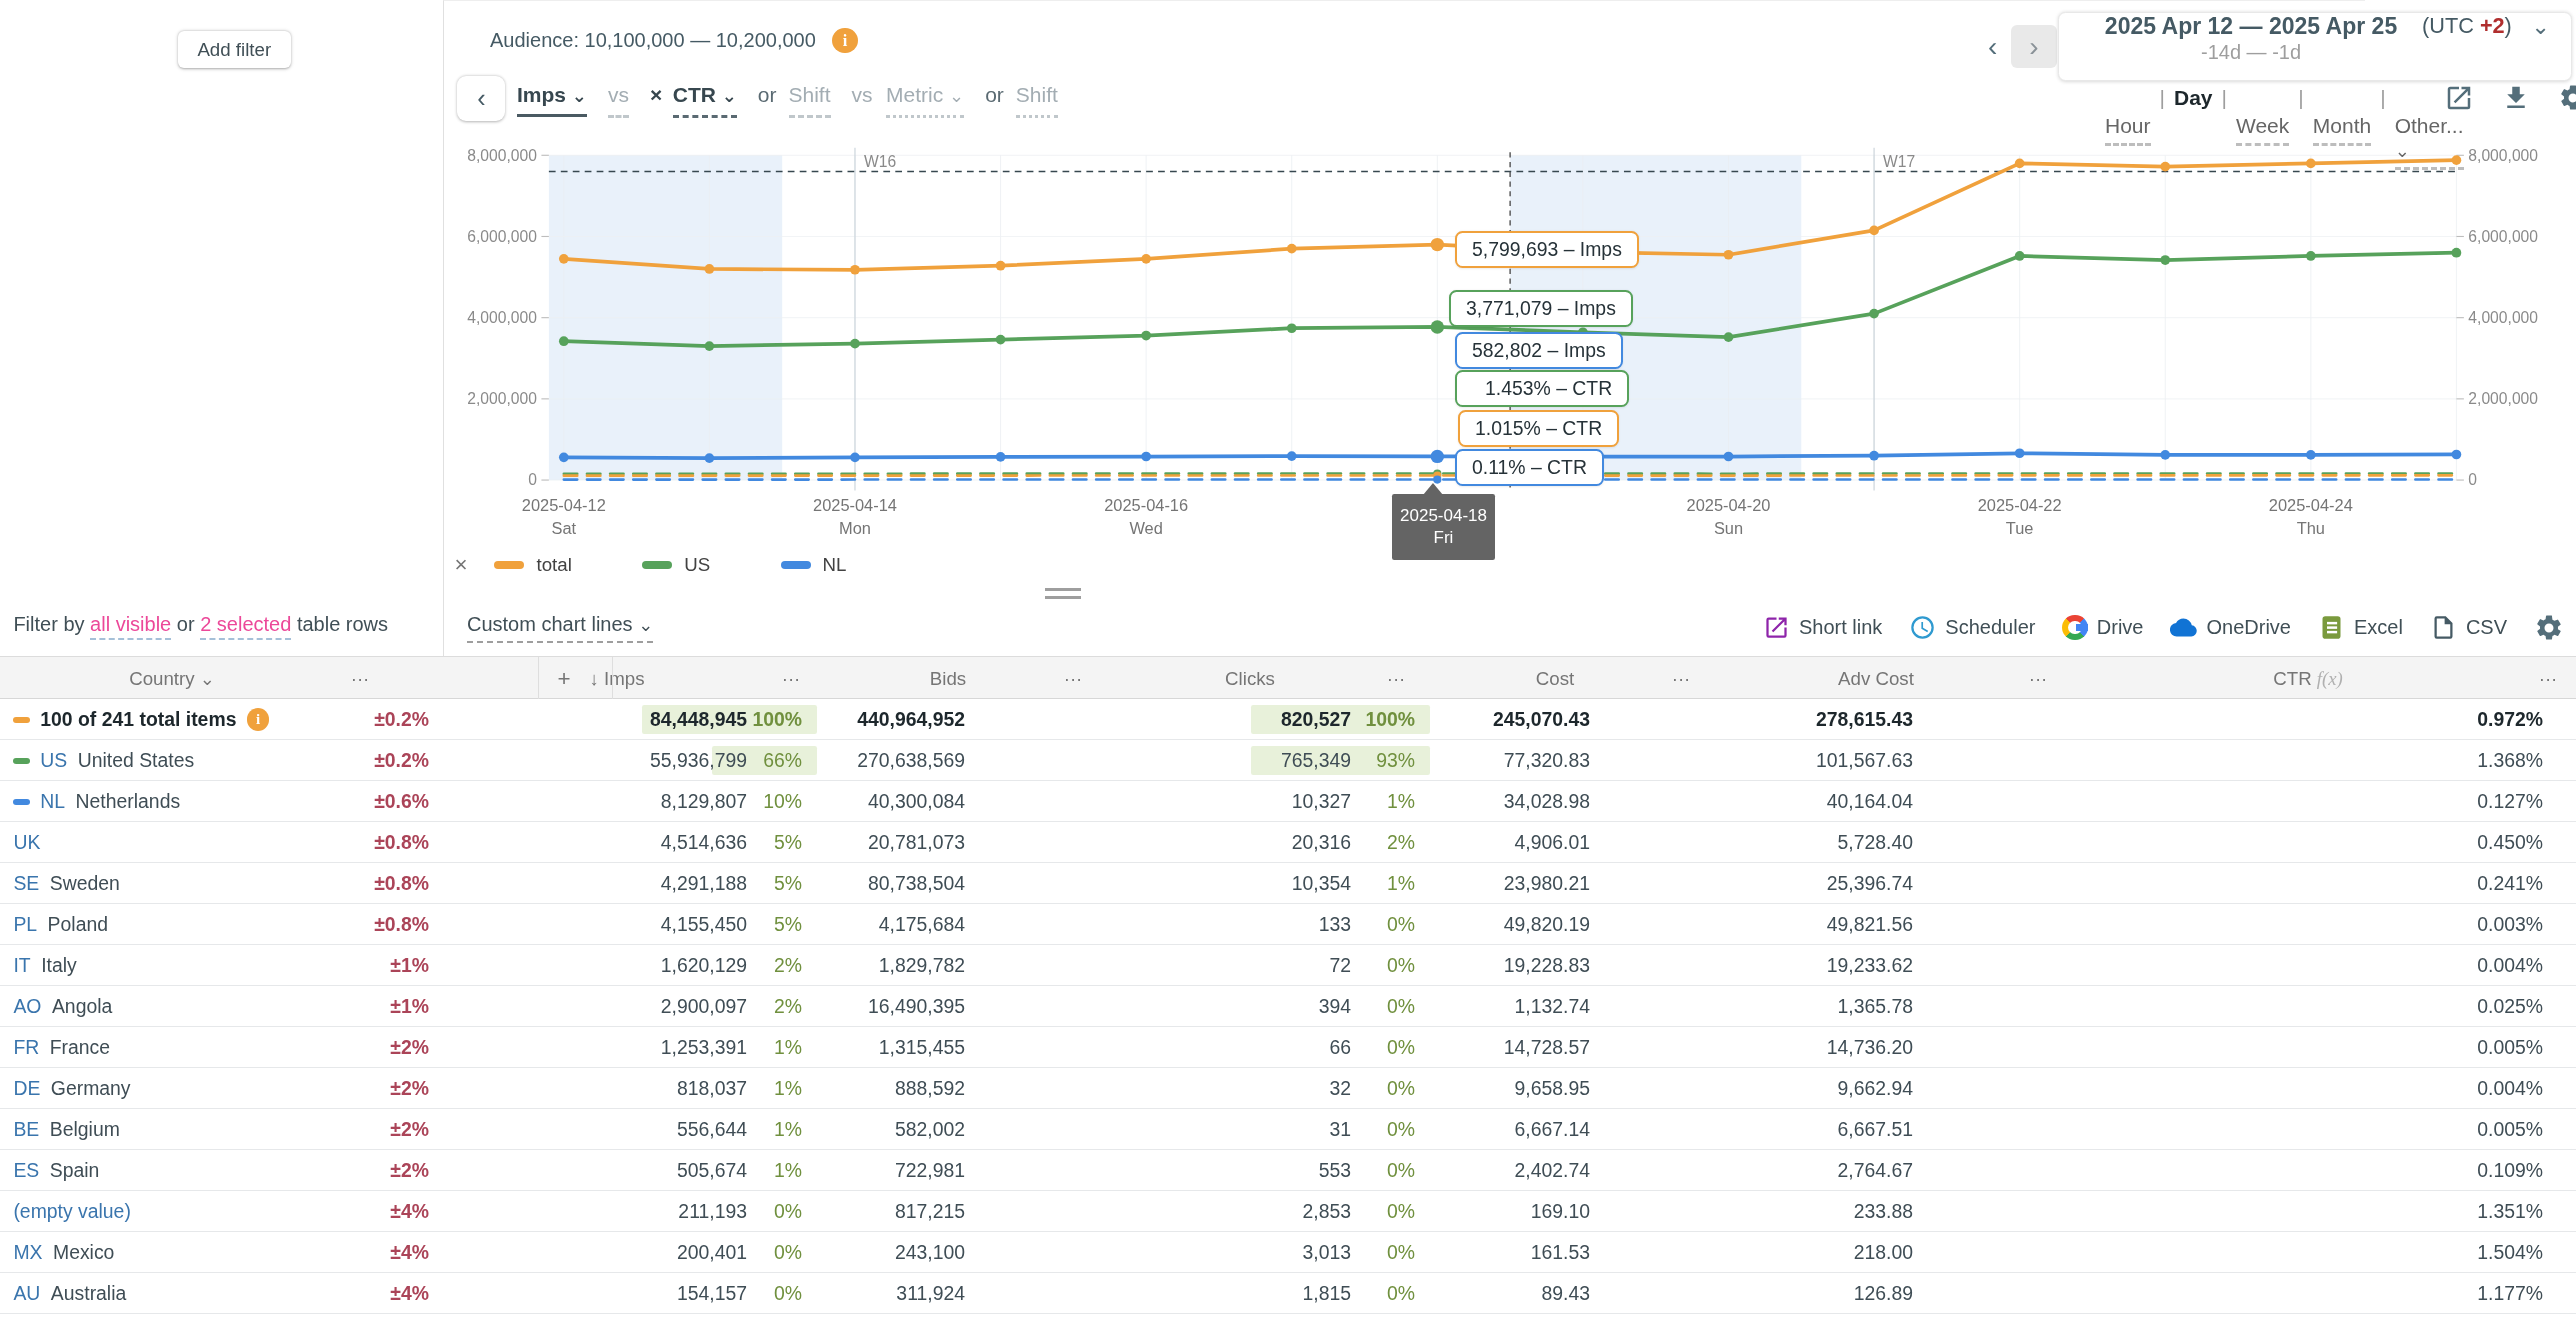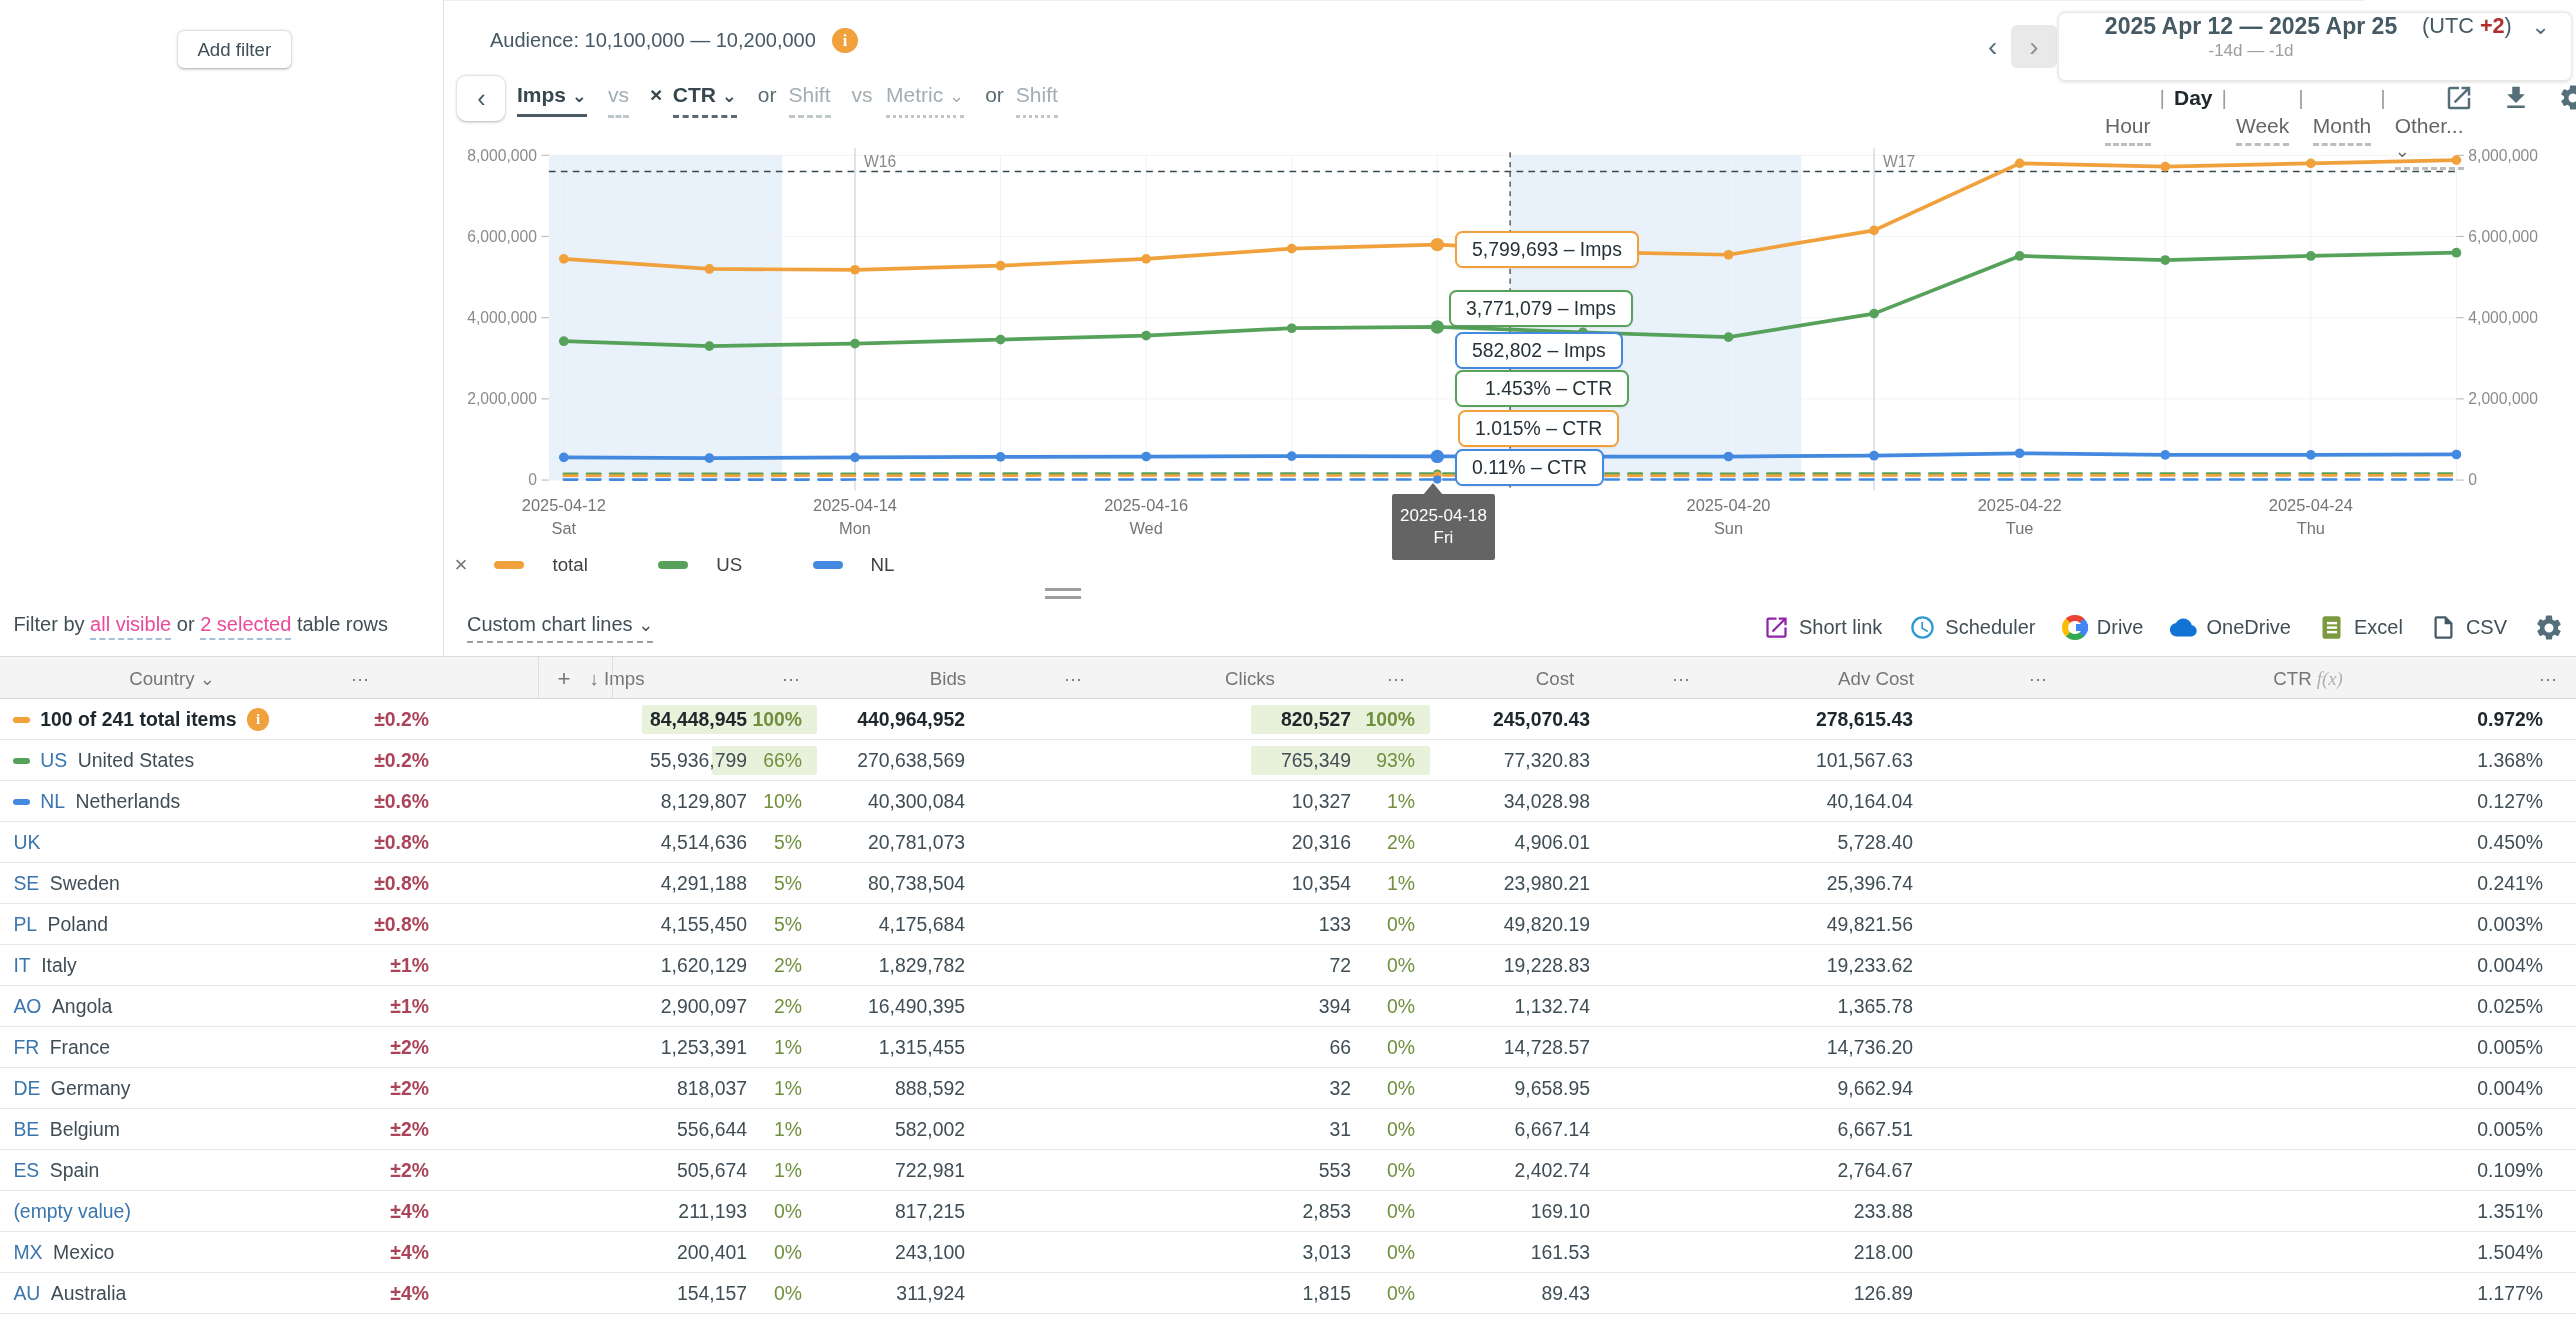--- a/index.html
+++ b/index.html
@@ -17,21 +17,21 @@
   .audience { position:absolute; left:46px; top:27px; font-size:20px; color:#455a64; display:flex; align-items:center; gap:16.4px; }
   .info-dot { display:inline-flex; width:25.4px; height:25.4px; border-radius:50%; background:#f0a13c; color:#fff;
     font-size:16.4px; font-weight:bold; align-items:center; justify-content:center; font-family:"Liberation Serif",serif; }
   .nav-chev-left { position:absolute; left:1544px; top:30px; font-size:28px; color:#546e7a; cursor:pointer; }
   .nav-next-btn { position:absolute; left:1567px; top:24px; width:46px; height:43px; background:#e9e9e9; border-radius:6px;
     display:flex; align-items:center; justify-content:center; font-size:28px; color:#8a9298; cursor:pointer; }
   .date-card { position:absolute; left:1614px; top:10.5px; width:514px; height:69px; background:#fff; border-radius:7.5px;
     border:0.7px solid #e8e8e8; box-shadow:0 0.7px 3.7px rgba(0,0,0,.15); display:flex; align-items:flex-start; padding:0 21px; cursor:pointer; }
   .date-main { flex:1; text-align:center; }
   .date-range { font-size:23px; font-weight:bold; color:#455a64; }
-  .date-rel { font-size:17px; color:#9e9e9e; margin-top:1.5px; }
+  .date-rel { font-size:20px; color:#9e9e9e; margin-top:1.5px; }
   .date-tz { font-size:21.7px; color:#455a64; white-space:nowrap; }
   .date-tz .plus { color:#b02e2e; font-weight:bold; }
   .date-caret { font-size:22.4px; color:#546e7a; margin-left:19.4px; }
 
   .back-btn { position:absolute; left:13.4px; top:75px; width:48px; height:45px; background:#fff; border-radius:9px;
     box-shadow:0 0.7px 3px rgba(0,0,0,.3); display:flex; align-items:center; justify-content:center;
     font-size:25.4px; color:#455a64; cursor:pointer; }
   .metric-bar { position:absolute; left:73px; top:82px; display:flex; align-items:flex-start; gap:21px; font-size:21px; }
   .metric-bar .u-solid { border-bottom:3.7px solid #4a5a62; padding-bottom:6.7px; }
   .metric-bar .u-dash-dark { border-bottom:3px dashed #5a6a72; padding-bottom:7.5px; }
@@ -52,21 +52,21 @@
 
   
   .tip { position:absolute; background:#fff; border-radius:7.5px; font-size:19.4px; color:#263238;
     padding:5.2px 15px; white-space:nowrap; box-shadow:0 0.7px 2.2px rgba(0,0,0,.08); border:2.2px solid #999; }
   .date-tip { position:absolute; left:1392px; top:494px; width:103px; height:66px; background:#646464; color:#fff;
     border-radius:2.2px; display:flex; flex-direction:column; align-items:center; justify-content:center; font-size:17px; line-height:22.4px; }
   .date-tip::before { content:""; position:absolute; top:-11.2px; left:31px; border:10.5px solid transparent; border-top:none; border-bottom:12px solid #646464; }
 
   .legend { position:absolute; left:10.5px; top:551px; display:flex; align-items:center; gap:22.4px; font-size:18.7px; color:#424242; }
   .legend .close { font-size:22.4px; color:#757575; cursor:pointer; margin-right:4.5px; }
-  .lg-item { display:flex; align-items:center; gap:28px; margin-right:48px; cursor:pointer;justify-content:center; }
+  .lg-item { display:flex; align-items:center; gap:12px; margin-right:48px; cursor:pointer;justify-content:center; }
   .lg-pill { width:30px; height:7.5px; border-radius:4.5px; }
 
   .splitter { position:absolute; left:1045px; top:588px; width:36px; cursor:row-resize; }
   .splitter div { height:3px; background:#9e9e9e; margin-bottom:4.5px; }
 
   
   .filter-bar { position:absolute; left:0; top:600px; width:2576px; height:55px; }
   .filter-text { position:absolute; left:13.4px; top:13.4px; font-size:20px; color:#404f56; }
   .flink { color:#ec4899; border-bottom:2.2px dashed #a5c0d8; padding-bottom:2.2px; cursor:pointer; }
   .custom-lines { position:absolute; left:467px; top:13.4px; font-size:20px; color:#404f56;

